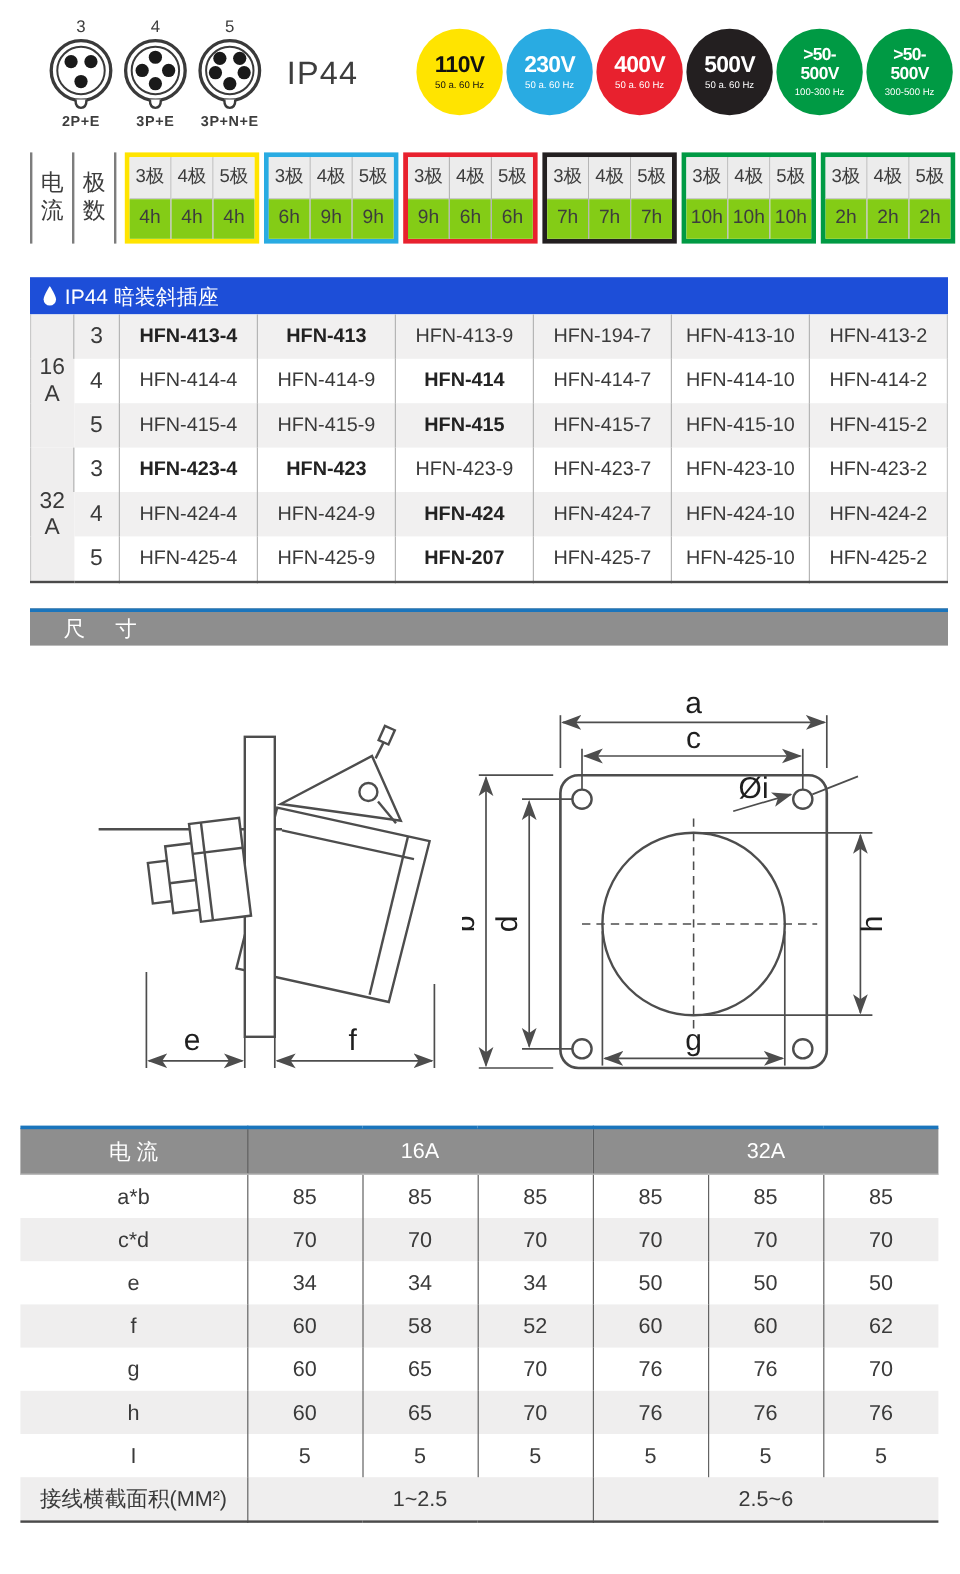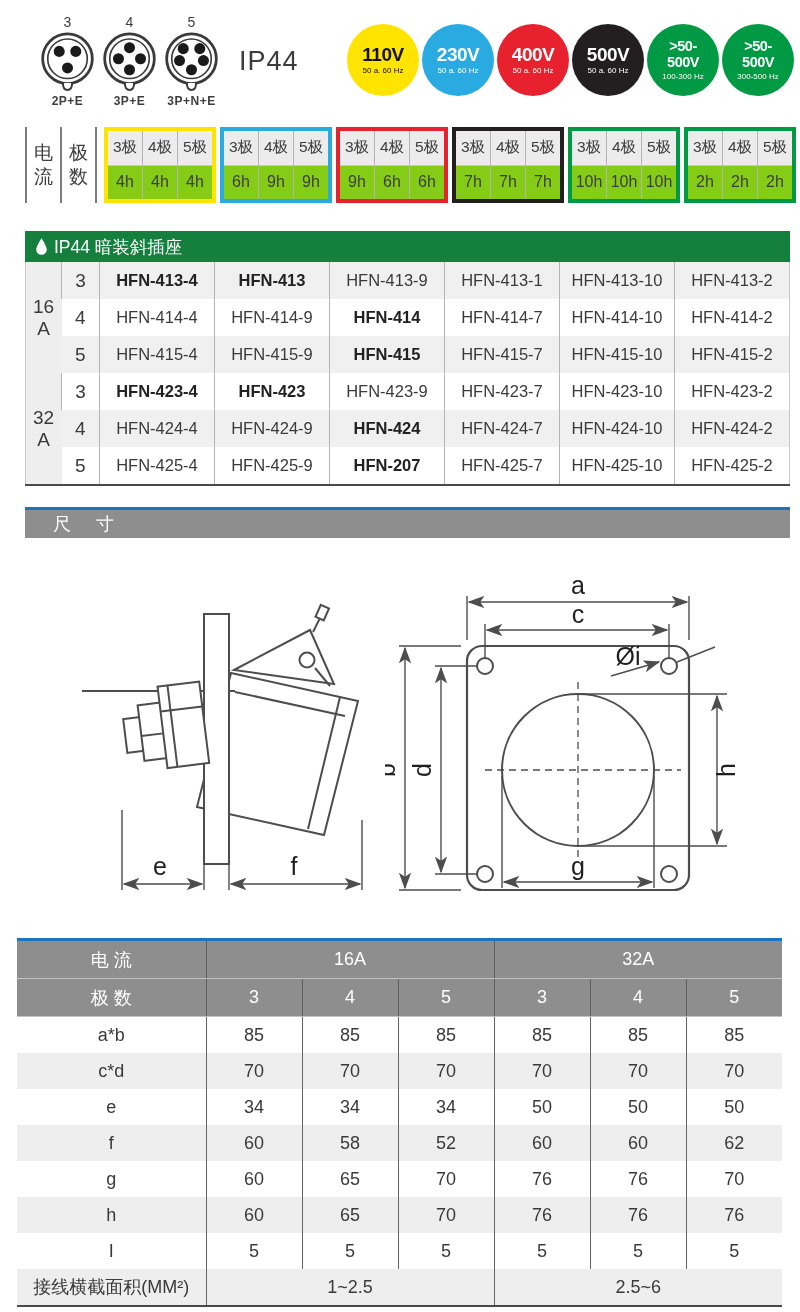--- a/index.html
+++ b/index.html
@@ -27,21 +27,21 @@
   .chead+.chead{border-left:none;}
   .chead span{display:inline-block;width:1.05em;word-break:break-all;line-height:1.25;text-align:center;}
   .cgroup{display:flex;border:4px solid #000;margin-left:4px;box-sizing:border-box;}
   .cgroup:first-of-type{margin-left:7px;}
   .ccol{width:34px;display:flex;flex-direction:column;}
   .ccol+.ccol{border-left:1px solid #b5b5b5;}
   .cpole{flex:1;background:#ececec;display:flex;align-items:center;justify-content:center;font-size:15.5px;color:#3d3d3d;border-bottom:1px solid #c9c9c9;}
   .chour{flex:1;background:#84cc16;display:flex;align-items:center;justify-content:center;font-size:16px;color:#3d3d3d;}
 
   
-  .ptitle{position:absolute;top:231px;left:25px;width:765px;height:31px;background:#15803d;color:#fff;
+  .ptitle{position:absolute;top:231px;left:25px;width:765px;height:31px;background:#1d4ed8;color:#fff;
           display:flex;align-items:center;gap:7px;padding-left:11px;box-sizing:border-box;font-size:17.5px;}
   table.ptable{position:absolute;top:262px;left:25px;width:765px;border-collapse:collapse;table-layout:fixed;
           border-bottom:2px solid #4a4a4a;border-left:1px solid #c9c9c9;border-right:1px solid #c9c9c9;}
   .ptable td{border-left:1px solid #b5b5b5;text-align:center;height:37px;font-size:16.5px;color:#3a3a3a;padding:0;}
   .ptable td:first-child{border-left:none;}
   .ptable td.cur{background:#efeeee;font-size:19px;line-height:1.15;}
   .ptable td.pole{font-size:19px;}
   .ptable tr.shade td.pole,.ptable tr.shade td.part{background:#f1f0f0;}
   .ptable td.bold{font-weight:bold;color:#222;}
 
@@ -253,21 +253,21 @@
         <col>
         <col>
       </colgroup>
     <tbody>
         <tr class="shade">
           <td class="cur" rowspan="3">16<br>A</td>
           <td class="pole">3</td>
           <td class="part bold">HFN-413-4</td>
           <td class="part bold">HFN-413</td>
           <td class="part">HFN-413-9</td>
-          <td class="part">HFN-413-1</td>
+          <td class="part">HFN-194-7</td>
           <td class="part">HFN-413-10</td>
           <td class="part">HFN-413-2</td>
         </tr>
         <tr>
           <td class="pole">4</td>
           <td class="part">HFN-414-4</td>
           <td class="part">HFN-414-9</td>
           <td class="part bold">HFN-414</td>
           <td class="part">HFN-414-7</td>
           <td class="part">HFN-414-10</td>
@@ -425,29 +425,20 @@
         <col>
         <col>
         <col>
       </colgroup>
     <tbody>
         <tr class="dh">
           <td>电 流</td>
           <td colspan="3">16A</td>
           <td colspan="3">32A</td>
         </tr>
-        <tr class="dh">
-          <td>极 数</td>
-          <td>3</td>
-          <td>4</td>
-          <td>5</td>
-          <td>3</td>
-          <td>4</td>
-          <td>5</td>
-        </tr>
         <tr>
           <td>a*b</td>
           <td>85</td>
           <td>85</td>
           <td>85</td>
           <td>85</td>
           <td>85</td>
           <td>85</td>
         </tr>
         <tr class="shade">

